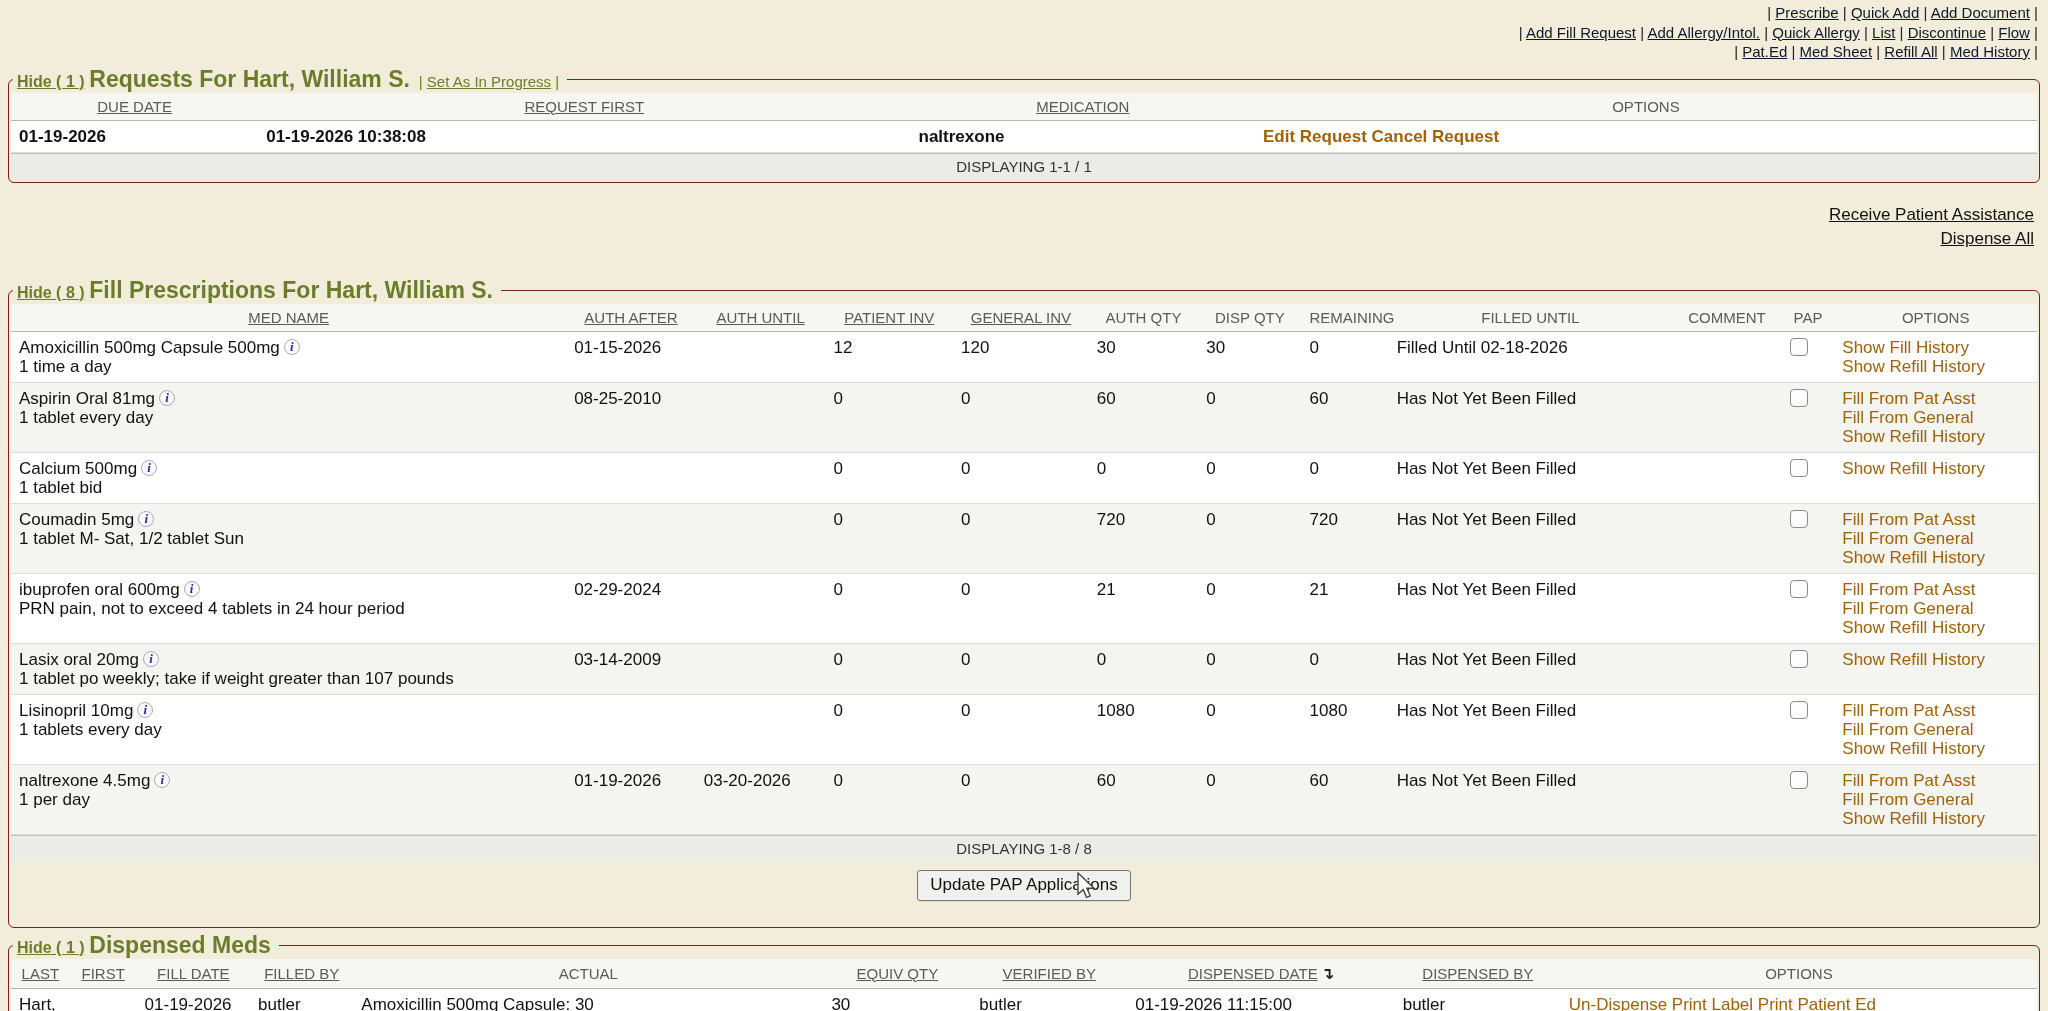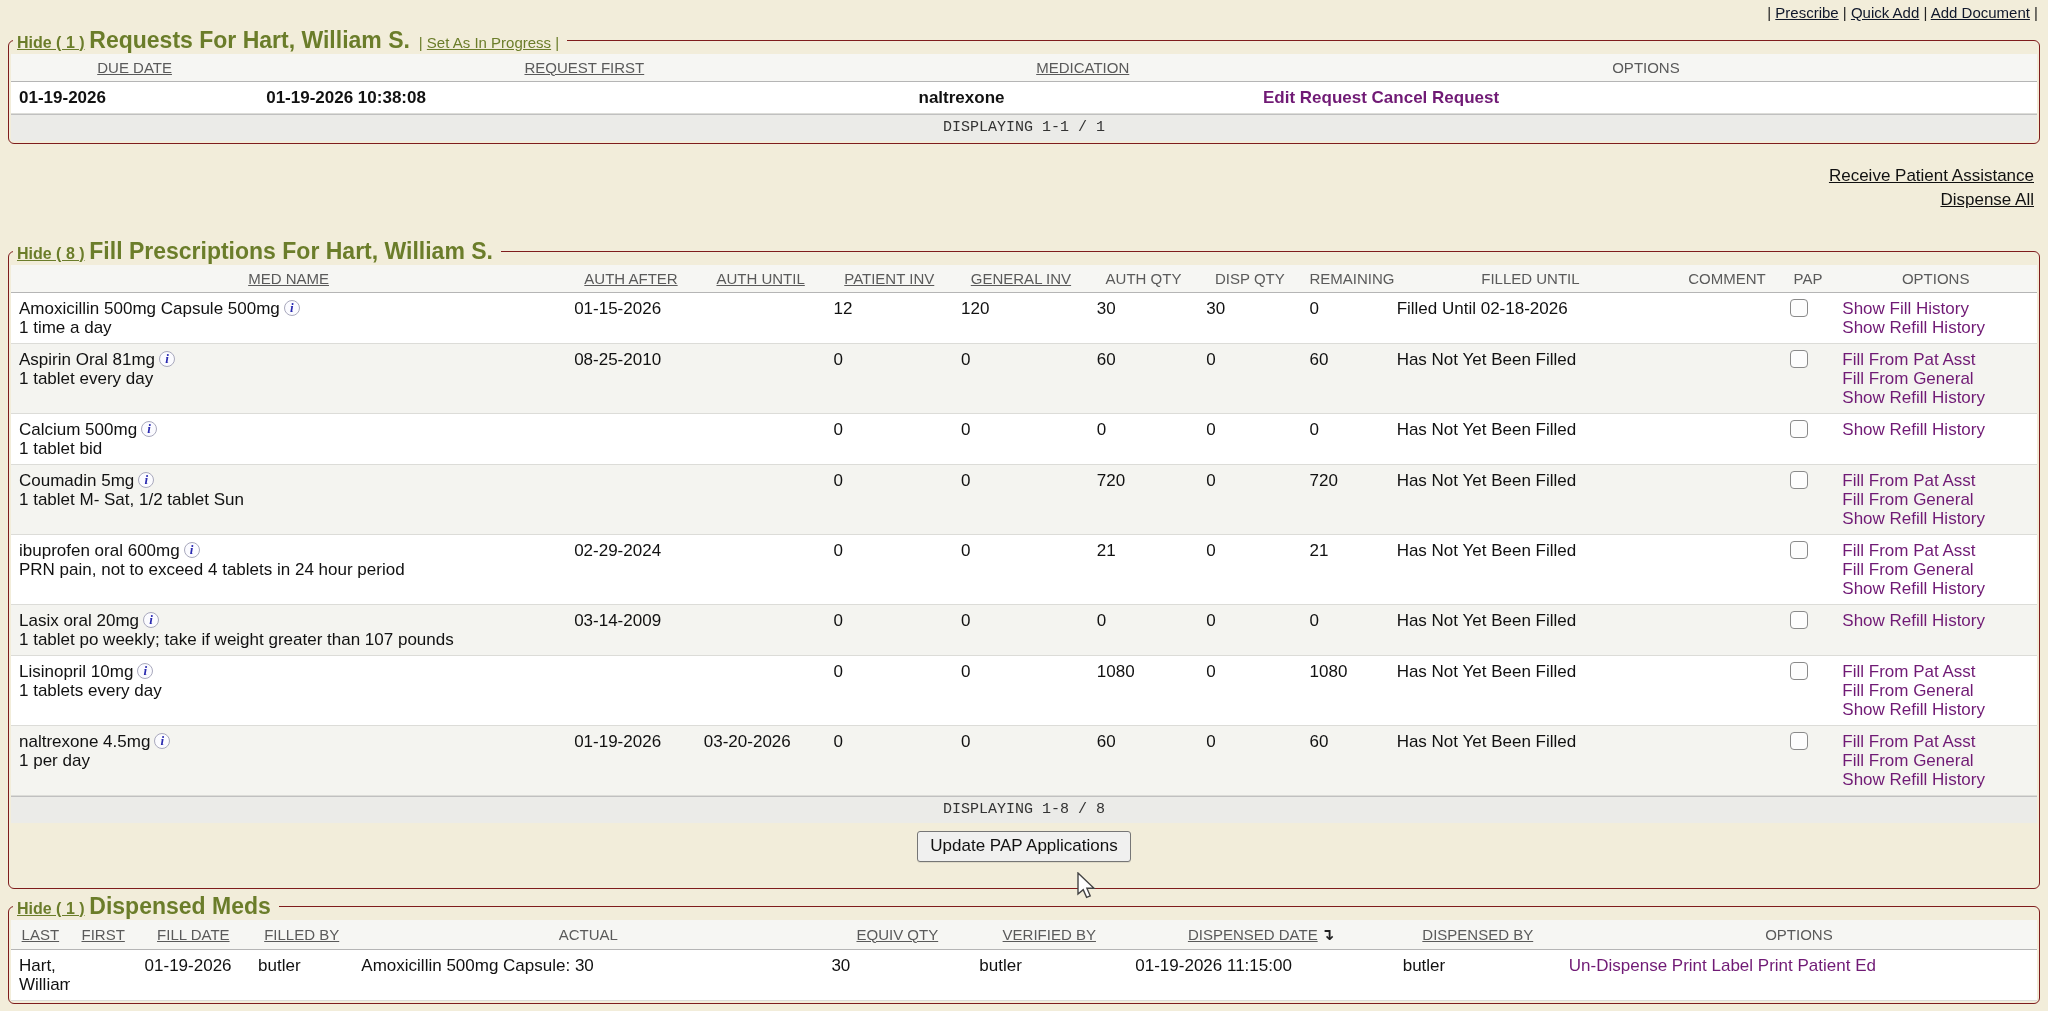--- a/index.html
+++ b/index.html
@@ -32,23 +32,23 @@
   }
   table.grid th.sortable span.hlabel { text-decoration:underline; cursor:pointer; }
   table.grid td {
     vertical-align:top; padding:6px 8px; line-height:19px; font-size:17px;
     border-bottom:1px solid #dcdcd8; overflow:hidden;
   }
   tr.alt td { background:#F4F4F0; }
   tr.bold-row td { font-weight:bold; }
   .displaying {
     background:#EBEBE8; border-top:1px solid #c0c0c0; text-align:center;
-    font-size:15px; color:#333; padding:4px 8px 5px;font-family:Liberation Mono, monospace;
-  }
-  .opt-link { color:#701a75; cursor:pointer; }
+    font-size:15px; color:#333; padding:4px 8px 5px;
+  }
+  .opt-link { color:#a16207; cursor:pointer; }
   .opt-lines div { white-space:nowrap; }
   .sig-line { white-space:nowrap; }
   
   .right-actions { text-align:right; margin:20px 14px 0; line-height:24px; font-size:17px; }
   .right-actions a { color:#111; text-decoration:underline; cursor:pointer; display:inline-block; }
   
   .info-icon {
     display:inline-block; width:16px; height:16px; border-radius:50%;
     border:1px solid #a9a9bd; background:#fbfbff; color:#2A2AB0;
     font-family:"Liberation Serif","DejaVu Serif",serif; font-style:italic; font-weight:bold;
@@ -65,20 +65,22 @@
     background:#f0f0ef; border:1px solid #767676; border-radius:3px; color:#111; cursor:pointer;
     box-shadow:0 1px 0 rgba(0,0,0,0.08);
   }
   #cursor { position:absolute; left:1076px; top:872px; width:26px; height:28px; pointer-events:none; }
 </style>
 </head>
 <body>
 
 <div class="topnav" id="topnav">
     <div>| <a>Prescribe</a> | <a>Quick Add</a> | <a>Add Document</a> |</div>
+    <div>| <a>Add Fill Request</a> | <a>Add Allergy/Intol.</a> | <a>Quick Allergy</a> | <a>List</a> | <a>Discontinue</a> | <a>Flow</a> |</div>
+    <div>| <a>Pat.Ed</a> | <a>Med Sheet</a> | <a>Refill All</a> | <a>Med History</a> |</div>
   </div>
 
 <fieldset class="section">
   <legend class="section-legend">
     <a class="hide-link">Hide ( 1 )</a>
     <span class="section-title">Requests For Hart, William S.</span>
     <span class="legend-extra">&nbsp;|
       <a>Set As In Progress</a> |</span>
   </legend>
   <table class="grid" id="requests-table">

